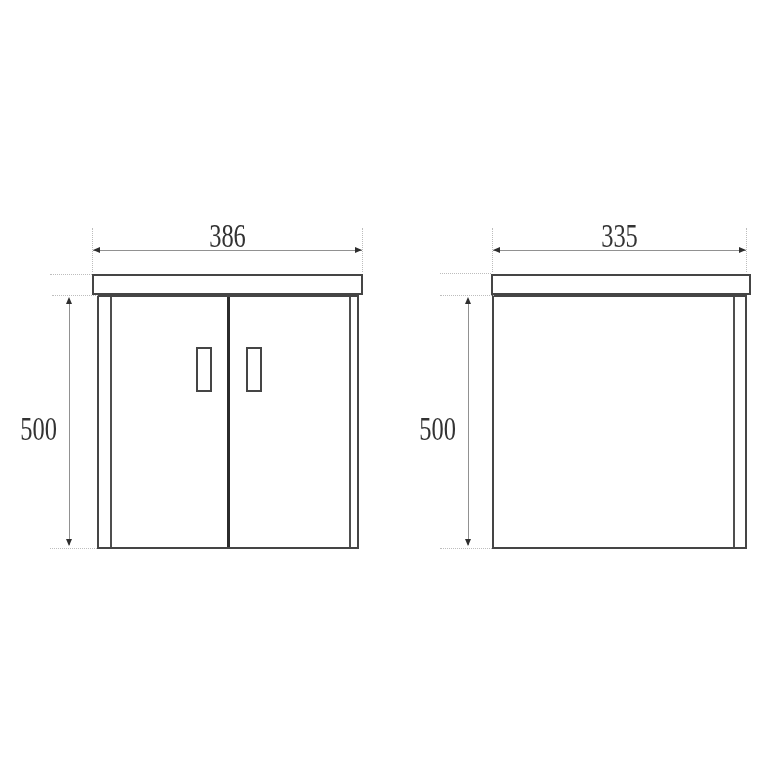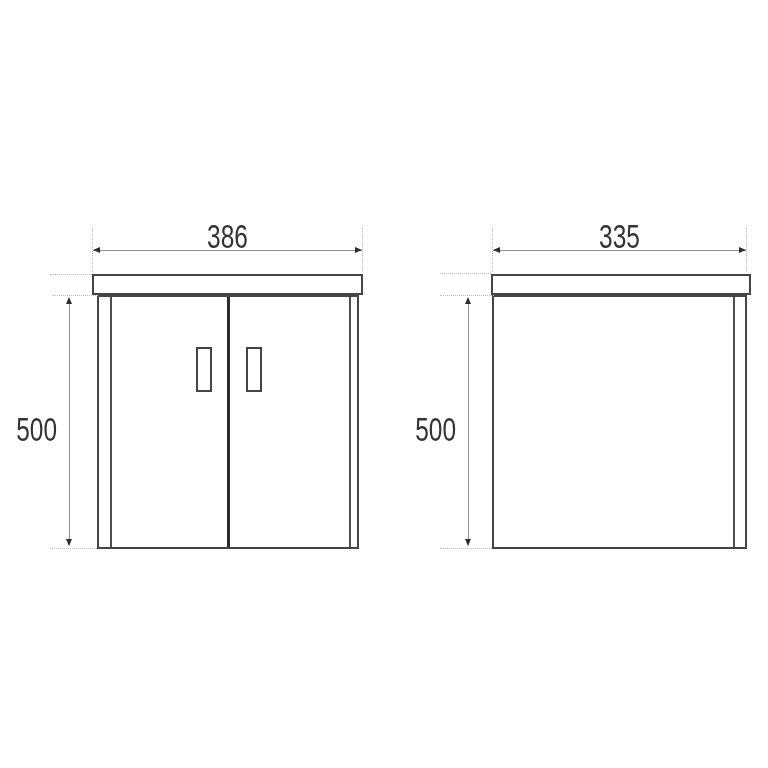--- a/index.html
+++ b/index.html
@@ -8,21 +8,21 @@
     --inner_line:#4f4f4f;
     --divider:#2b2b2b;
     --dimension_line:#919191;
     --extension_line:#bdbdbd;
     --arrow:#2e2e2e;
     --text:#333333;
   }
   html,body{margin:0;padding:0;background:var(--background);}
   .canvas{
     position:relative;width:768px;height:768px;background:var(--background);
-    overflow:hidden;font-family:Liberation Sans, sans-serif;
+    overflow:hidden;font-family:Liberation Serif, serif;
   }
   .rect{position:absolute;border:2px solid var(--outline);background:var(--background);box-sizing:border-box;}
   .vline{position:absolute;background:var(--inner_line);}
   .divider{position:absolute;background:var(--divider);}
   .ext-v{position:absolute;width:0;border-left:1px dotted var(--extension_line);}
   .ext-h{position:absolute;height:0;border-top:1px dotted var(--extension_line);}
   .dim-h{position:absolute;height:0;border-top:1px solid var(--dimension_line);}
   .dim-v{position:absolute;width:0;border-left:1px solid var(--dimension_line);}
   .arr{position:absolute;width:0;height:0;}
   .arr.a-left{border-top:3px solid transparent;border-bottom:3px solid transparent;border-right:7px solid var(--arrow);}

